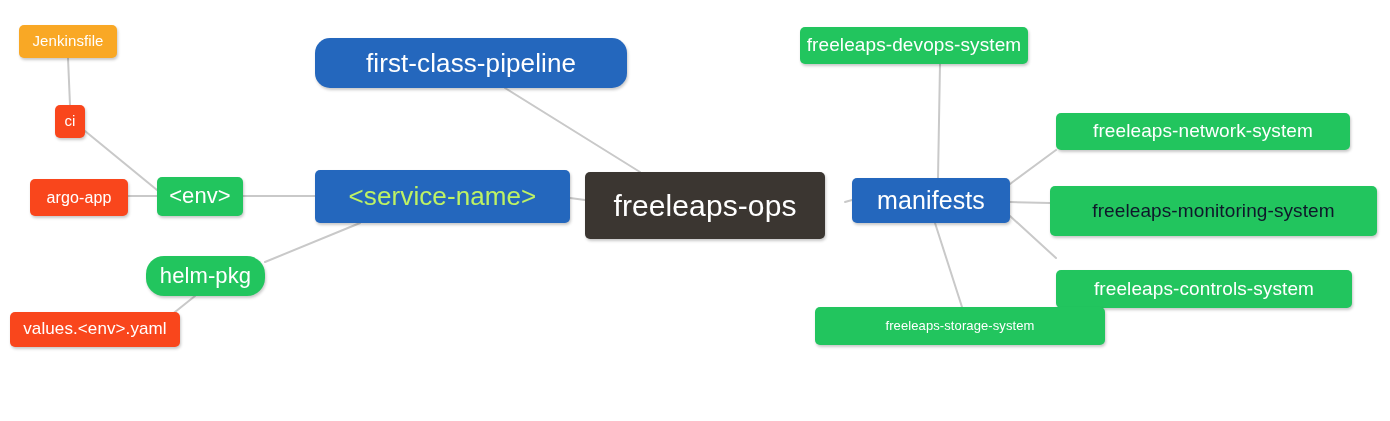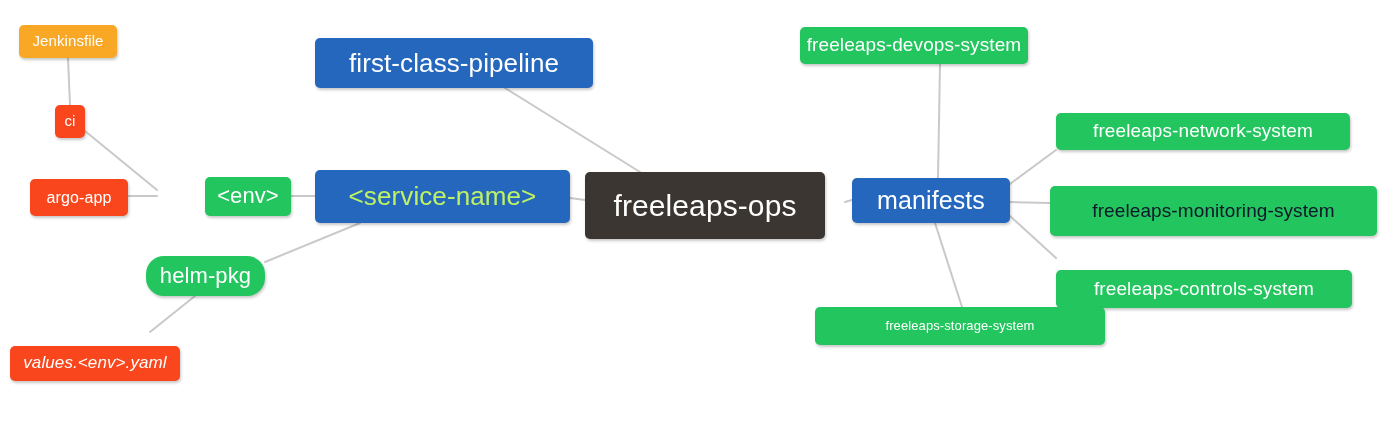--- a/index.html
+++ b/index.html
@@ -57,27 +57,27 @@
       <line x1="845" y1="202" x2="852" y2="200" stroke="#c9c9c9" stroke-width="2" stroke-linecap="round"></line>
       <line x1="938" y1="178" x2="940" y2="64" stroke="#c9c9c9" stroke-width="2" stroke-linecap="round"></line>
       <line x1="1010" y1="184" x2="1056" y2="150" stroke="#c9c9c9" stroke-width="2" stroke-linecap="round"></line>
       <line x1="1010" y1="202" x2="1050" y2="203" stroke="#c9c9c9" stroke-width="2" stroke-linecap="round"></line>
       <line x1="1010" y1="216" x2="1056" y2="258" stroke="#c9c9c9" stroke-width="2" stroke-linecap="round"></line>
       <line x1="935" y1="223" x2="962" y2="307" stroke="#c9c9c9" stroke-width="2" stroke-linecap="round"></line>
     </svg>
   <div id="node-layer">
       <div class="node" style="left: 585px; top: 172px; width: 240px; height: 67px; background: rgb(59, 54, 49); color: rgb(255, 255, 255); font-size: 30px;">freeleaps-ops</div>
       <div class="node" style="left: 315px; top: 170px; width: 255px; height: 53px; background: rgb(36, 103, 189); color: #bef264; font-size: 26px;">&lt;service-name&gt;</div>
-      <div class="node" style="left: 315px; top: 38px; width: 278px; height: 50px; background: rgb(36, 103, 189); color: rgb(255, 255, 255); font-size: 26px;">first-class-pipeline</div>
+      <div class="node" style="left: 315px; top: 38px; width: 312px; height: 50px; background: rgb(36, 103, 189); color: rgb(255, 255, 255); font-size: 26px; border-radius: 15px;">first-class-pipeline</div>
       <div class="node" style="left: 852px; top: 178px; width: 158px; height: 45px; background: rgb(36, 103, 189); color: rgb(255, 255, 255); font-size: 25px;">manifests</div>
-      <div class="node" style="left: 157px; top: 177px; width: 86px; height: 39px; background: rgb(34, 197, 94); color: rgb(255, 255, 255); font-size: 22px; margin-left: 48px;">&lt;env&gt;</div>
+      <div class="node" style="left: 157px; top: 177px; width: 86px; height: 39px; background: rgb(34, 197, 94); color: rgb(255, 255, 255); font-size: 22px;">&lt;env&gt;</div>
       <div class="node" style="left: 146px; top: 256px; width: 119px; height: 40px; background: rgb(34, 197, 94); color: rgb(255, 255, 255); font-size: 22px; border-radius: 18px;">helm-pkg</div>
       <div class="node" style="left: 19px; top: 25px; width: 98px; height: 33px; background: rgb(249, 168, 37); color: rgb(255, 255, 255); font-size: 15px;">Jenkinsfile</div>
       <div class="node" style="left: 55px; top: 105px; width: 30px; height: 33px; background: rgb(249, 70, 28); color: rgb(255, 255, 255); font-size: 15px;">ci</div>
       <div class="node" style="left: 30px; top: 179px; width: 98px; height: 37px; background: rgb(249, 70, 28); color: rgb(255, 255, 255); font-size: 16px;">argo-app</div>
-      <div class="node" style="left: 10px; top: 346px; width: 170px; height: 35px; background: rgb(249, 70, 28); color: rgb(255, 255, 255); font-size: 17px; font-style: italic;">values.&lt;env&gt;.yaml</div>
+      <div class="node" style="left: 10px; top: 312px; width: 170px; height: 35px; background: rgb(249, 70, 28); color: rgb(255, 255, 255); font-size: 17px;">values.&lt;env&gt;.yaml</div>
       <div class="node" style="left: 800px; top: 27px; width: 228px; height: 37px; background: rgb(34, 197, 94); color: rgb(255, 255, 255); font-size: 19px;">freeleaps-devops-system</div>
       <div class="node" style="left: 1056px; top: 113px; width: 294px; height: 37px; background: rgb(34, 197, 94); color: rgb(255, 255, 255); font-size: 19px;">freeleaps-network-system</div>
       <div class="node" style="left: 1050px; top: 186px; width: 327px; height: 50px; background: rgb(34, 197, 94); color: #0f172a; font-size: 19px;">freeleaps-monitoring-system</div>
       <div class="node" style="left: 1056px; top: 270px; width: 296px; height: 38px; background: rgb(34, 197, 94); color: rgb(255, 255, 255); font-size: 19px;">freeleaps-controls-system</div>
       <div class="node" style="left: 815px; top: 307px; width: 290px; height: 38px; background: rgb(34, 197, 94); color: rgb(255, 255, 255); font-size: 13px;">freeleaps-storage-system</div>
     </div>
 </div>
 
 </body></html>

